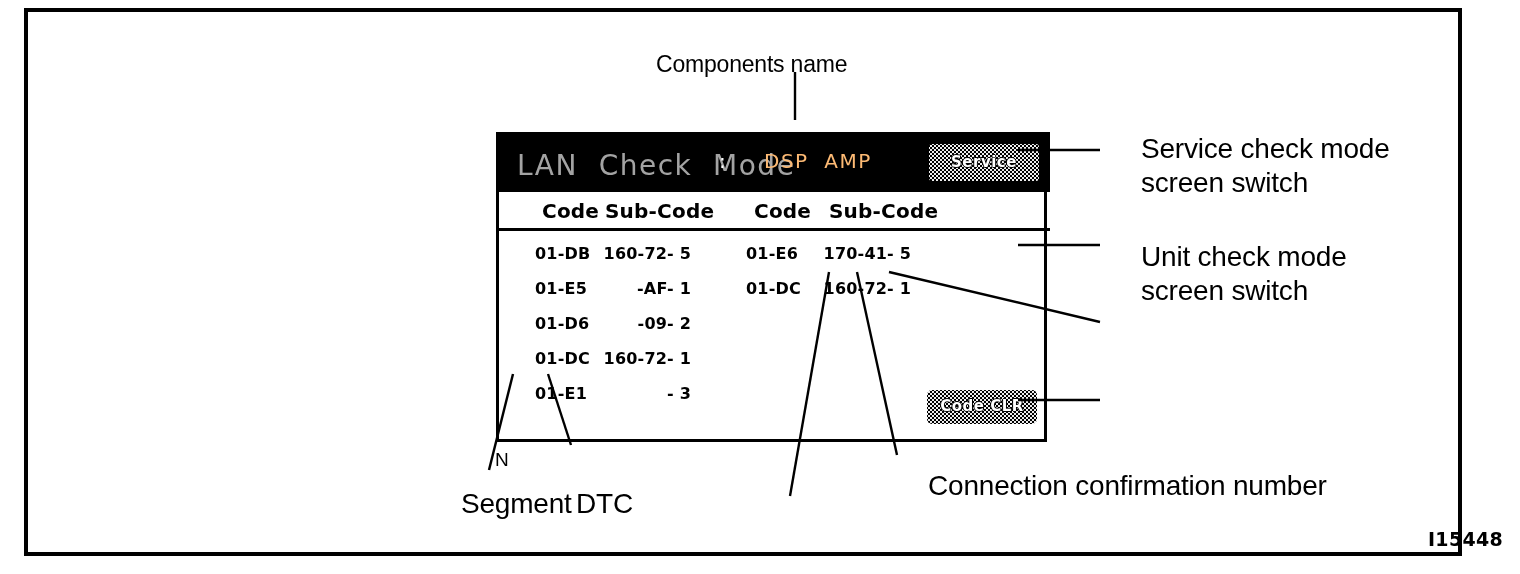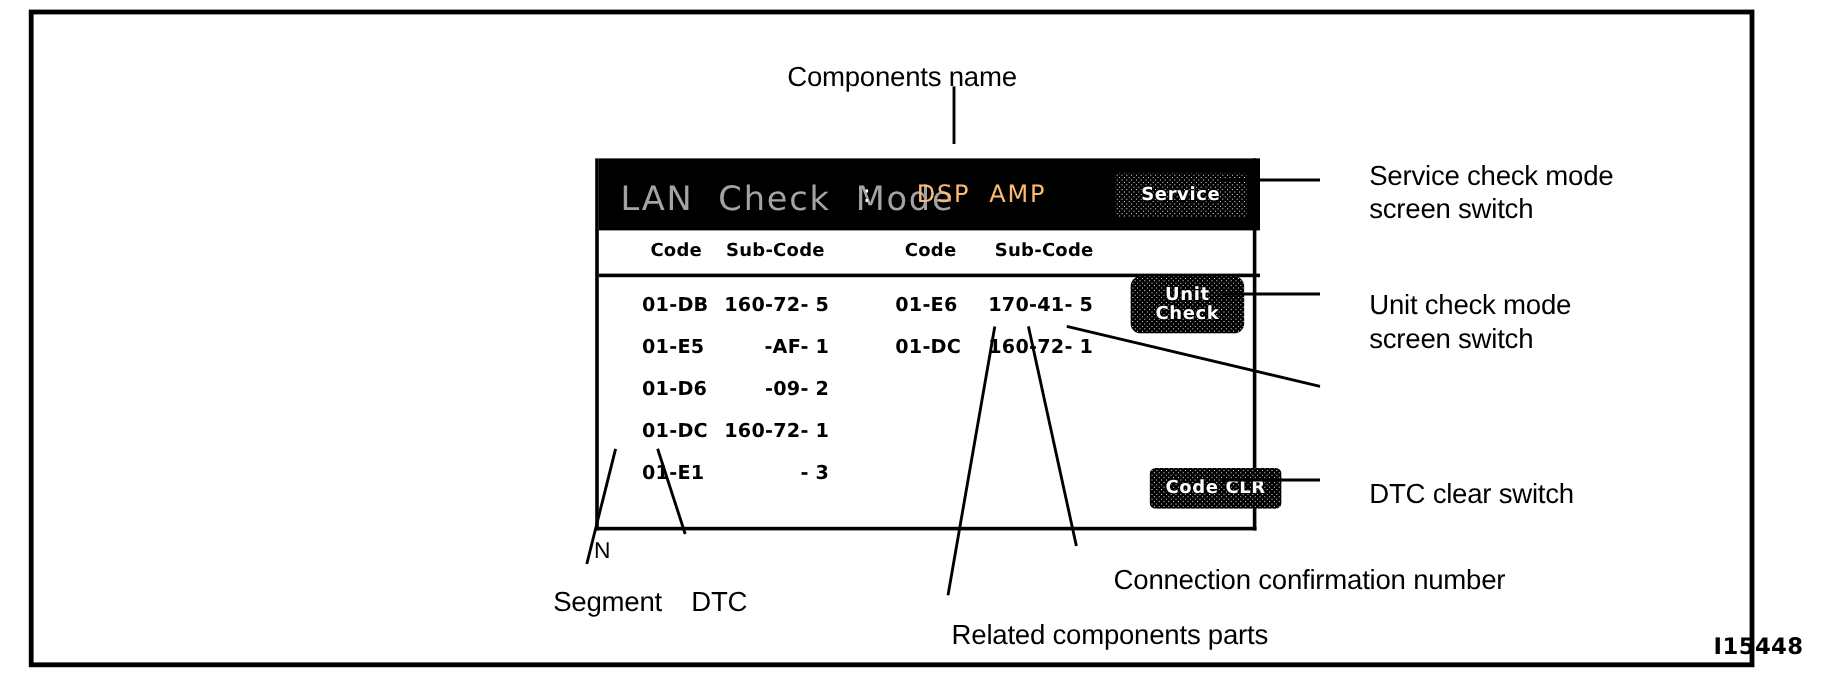--- a/index.html
+++ b/index.html
@@ -49,44 +49,44 @@
     background-position:0 0, 2px 2px;
     display:flex;align-items:center;justify-content:center;
     text-align:center;line-height:1.05;
     color:#fff;font-weight:bold;font-size:15px;letter-spacing:0.5px;
     text-shadow:1px 0 0 #000,-1px 0 0 #000,0 1px 0 #000,0 -1px 0 #000;
     font-family:"DejaVu Sans", sans-serif;
   }
   #btn-service{left:430px;top:12px;width:110px;height:37px;border-radius:3px;}
   #btn-unit-check{left:443px;top:98px;width:95px;height:48px;border-radius:9px;
     flex-direction:column;}
-  #btn-code-clr{left:428px;top:258px;width:110px;height:34px;border-radius:5px;margin-left:31px;}
+  #btn-code-clr{left:428px;top:258px;width:110px;height:34px;border-radius:5px;}
 
   
   #col-header-row{position:absolute;left:0;top:60px;width:551px;height:36px;}
   #col-header-rule{position:absolute;left:0;top:96px;width:551px;height:3px;background:#000;}
   .col-head{
-    position:absolute;top:7px;font-size:15px;font-weight:bold;
+    position:absolute;top:7px;font-size:20px;font-weight:bold;
     font-family:"DejaVu Sans", sans-serif;letter-spacing:0.2px;white-space:nowrap;
   }
   #ch-0{left:43px;} #ch-1{left:106px;} #ch-2{left:255px;} #ch-3{left:330px;}
 
   
   .data-cell{
     position:absolute;font-size:16px;font-weight:bold;white-space:nowrap;
     font-family:"DejaVu Sans", sans-serif;letter-spacing:0.2px;
   }
   .c-code-l{left:36px;text-align:left;}
   .c-sub-l{left:100px;width:92px;text-align:right;}
   .c-code-r{left:247px;text-align:center;}
   .c-sub-r{left:320px;width:92px;text-align:right;}
 
   
   .anno{
-    position:absolute;font-size:23px;line-height:1.22;white-space:pre-line;
+    position:absolute;font-size:28px;line-height:1.22;white-space:pre-line;
     font-family:"Liberation Sans", sans-serif;letter-spacing:-0.2px;
   }
   #anno-components-name{left:628px;top:38px;font-size:23px;text-align:right;}
   #anno-service{left:1113px;top:120px;}
   #anno-unit-check{left:1113px;top:228px;}
   #anno-occurrence{left:1113px;top:313px;}
   #anno-dtc-clear{left:1113px;top:385px;}
   #anno-segment{left:433px;top:475px;}
   #anno-dtc{left:548px;top:475px;}
   #anno-related{left:765px;top:503px;}
@@ -133,44 +133,38 @@
         <span class="data-cell c-code-r" style="top: 147px;">01-DC</span>
         <span class="data-cell c-sub-r" style="top: 147px;">160-72- 1</span>
         <span class="data-cell c-code-l" style="top: 182px;">01-D6</span>
         <span class="data-cell c-sub-l" style="top: 182px;">-09- 2</span>
         <span class="data-cell c-code-l" style="top: 217px;">01-DC</span>
         <span class="data-cell c-sub-l" style="top: 217px;">160-72- 1</span>
         <span class="data-cell c-code-l" style="top: 252px;">01-E1</span>
         <span class="data-cell c-sub-l" style="top: 252px;">- 3</span>
       </div>
 
-    <div class="dither-btn" id="btn-unit-check">
-      <span>Unit</span>
-      <span>Check</span>
-    </div>
 
     <div class="dither-btn" id="btn-code-clr">Code CLR</div>
   </div>
 
   <div class="anno" id="anno-components-name">Components name</div>
 
   <div class="anno" id="anno-service">Service check mode
 screen switch</div>
 
   <div class="anno" id="anno-unit-check">Unit check mode
 screen switch</div>
 
 
-  <div class="anno" id="anno-dtc-clear">DTC clear switch</div>
 
   <div class="anno" id="anno-segment">Segment</div>
 
   <div class="anno" id="anno-dtc">DTC</div>
 
-  <div class="anno" id="anno-related">Related components parts</div>
 
   <div class="anno" id="anno-connection">Connection confirmation number</div>
 
   <div class="anno" id="anno-n">N</div>
 
   <div id="figure-code">I15448</div>
 </div>
 
 <svg id="leaders" viewBox="0 0 1520 574">
   <g stroke="#000" stroke-width="2.4" fill="none">

